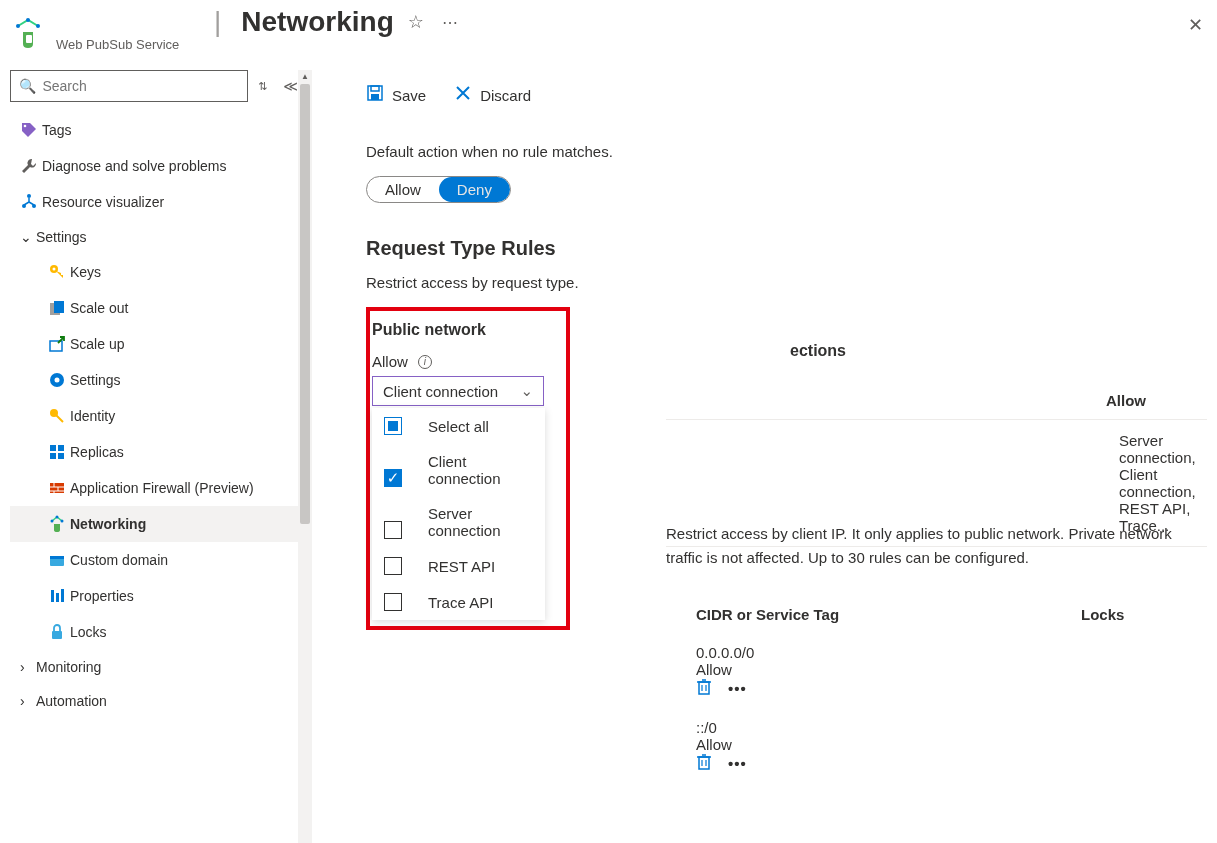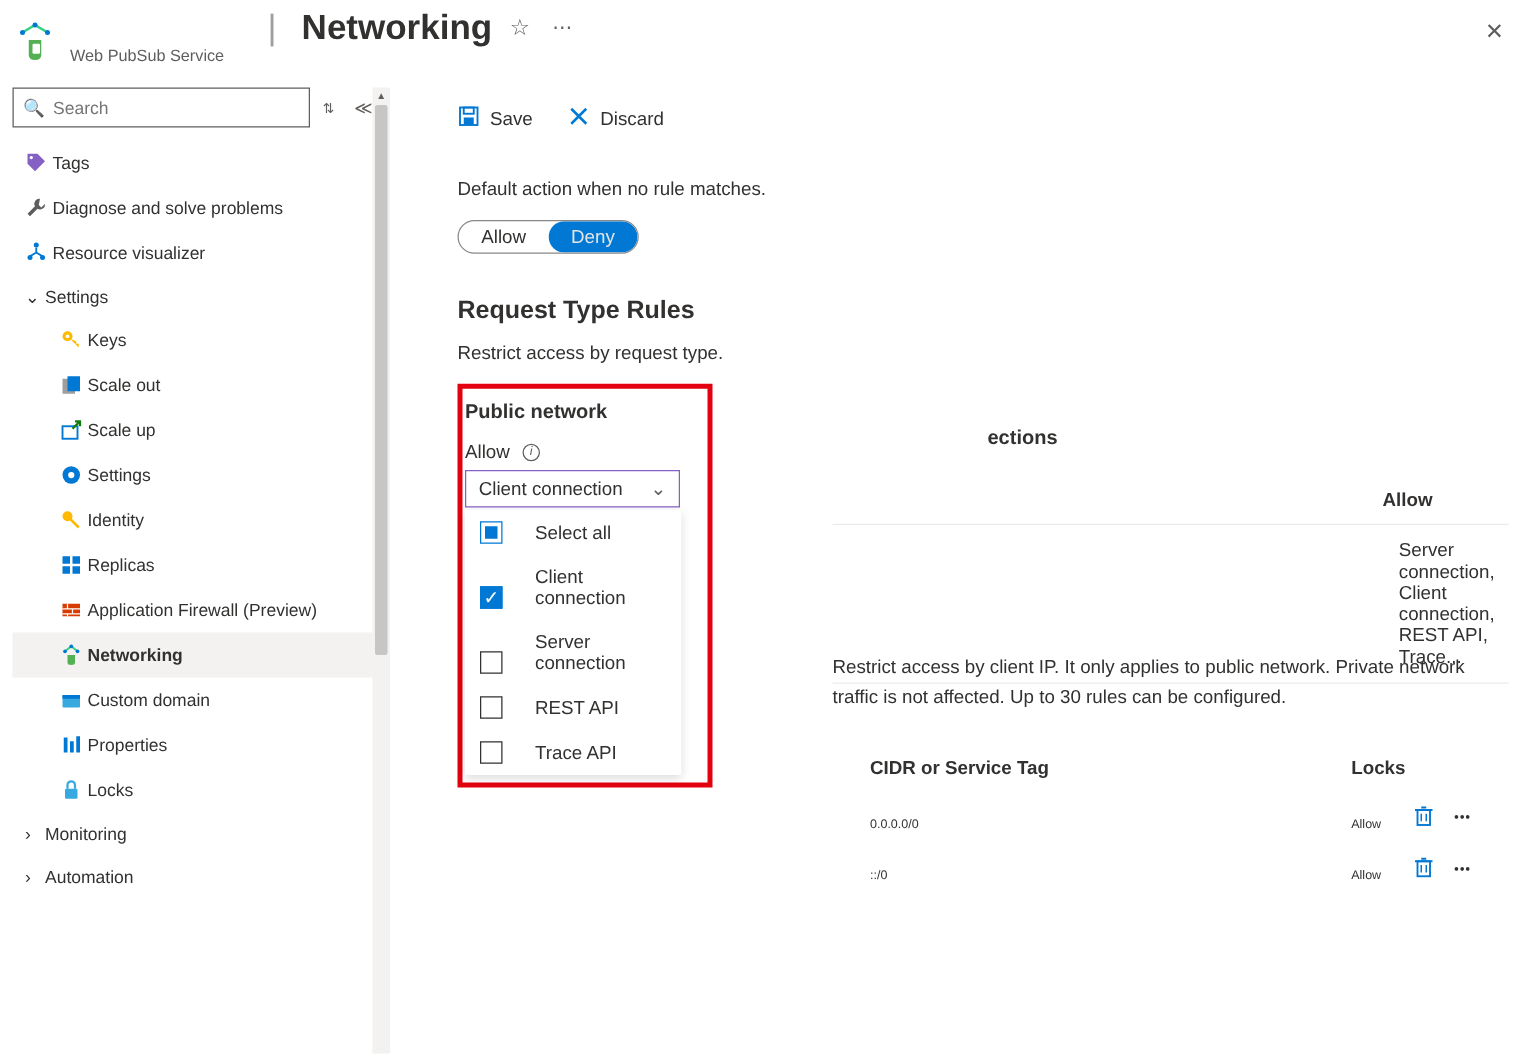--- a/index.html
+++ b/index.html
@@ -71,21 +71,21 @@
   .td-row { display: flex; border-bottom: 1px solid #edebe9; padding: 12px 0; font-size: 15px; gap: 13px; }
   .td-row .c1 { width: 440px; padding-left: 4px; }
   .td-row .c2 { flex:1; }
   
   .iprules { position: absolute; left: 354px; top: 462px; right: 10px; }
   .iprules .desc { line-height: 1.6; }
   .table2 { margin-top: 26px; }
   .t2h { display: flex; padding: 10px 30px; font-weight: 700; font-size: 15px; border-bottom: 1px solid transparent;}
   .t2h .c1 { width: 385px; }
   .t2h .c2 { flex: 1; }
-  .t2r { display: flex; align-items: flex-end; padding: 10px 30px; font-size: 10px; }
+  .t2r { display: flex; align-items: flex-start; padding: 10px 30px; font-size: 15px; flex-direction: column; }
   .t2r .c1 { width: 385px; }
   .t2r .c2 { flex: 1; }
   .t2r .actions-cell { display: flex; gap: 16px; align-items: center; color: #0078d4; }
   .more-dots { color: #323130; font-weight: bold; letter-spacing: 1px; }
 </style>
 </head>
 <body>
 
 <div class="header">
   <div class="header-icon">

